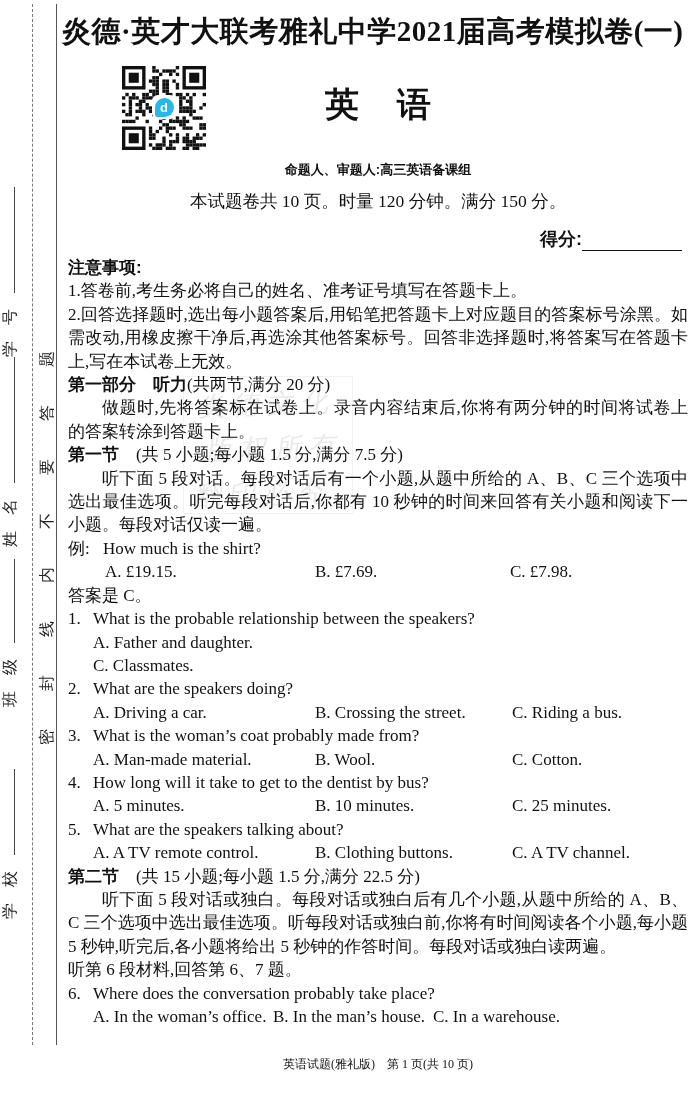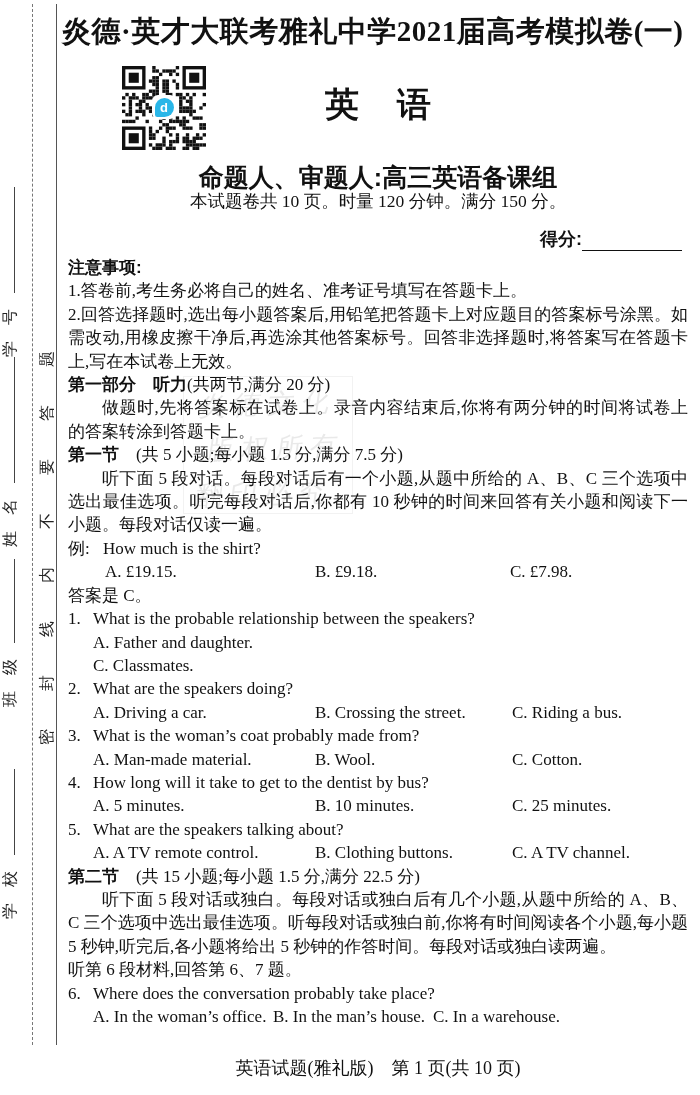--- a/index.html
+++ b/index.html
@@ -25,21 +25,21 @@
   .qr-wrap{position:absolute;left:122px;top:66px;width:84px;height:84px;}
   .qr-wrap svg{width:84px;height:84px;display:block;}
   .qr-logo{position:absolute;left:30px;top:29px;width:24px;height:24px;background:#fff;border-radius:6px;
     display:flex;align-items:center;justify-content:center;}
   .qr-logo .dot{width:19px;height:19px;border-radius:50% 50% 50% 12%;display:flex;align-items:center;justify-content:center;
     color:#fff;font-family:"Liberation Sans","DejaVu Sans",sans-serif;font-weight:bold;font-size:13px;line-height:1;}
   .subject{position:absolute;left:68px;top:82px;width:620px;text-align:center;
     font-family:"Liberation Sans","DejaVu Sans",sans-serif;font-weight:bold;font-size:34px;
     letter-spacing:38px;text-indent:38px;}
   .setters{position:absolute;left:68px;top:161px;width:620px;text-align:center;
-    font-family:"Liberation Sans","DejaVu Sans",sans-serif;font-weight:bold;font-size:25px;}
+    font-family:"Liberation Sans","DejaVu Sans",sans-serif;font-weight:bold;font-size:13px;}
   .paper-info{position:absolute;left:68px;top:189px;width:620px;text-align:center;font-size:17.5px;}
   .score{position:absolute;left:540px;top:227px;font-family:"Liberation Sans","DejaVu Sans",sans-serif;
     font-weight:bold;font-size:18px;}
   .score-line{display:inline-block;width:100px;height:18px;border-bottom:1.5px solid #111;vertical-align:bottom;}
   
   .wm-box{position:absolute;left:183px;top:376px;width:168px;height:136px;border:1px solid rgba(0,0,0,0.05);z-index:0;}
   .wm-line{position:absolute;font-size:27px;letter-spacing:7px;color:rgba(120,120,120,0.16);
     transform:skewX(-10deg) rotate(-2deg);white-space:nowrap;z-index:0;
     font-family:"Liberation Sans","DejaVu Sans",sans-serif;}
   
@@ -54,21 +54,21 @@
   .opts{display:flex;padding-left:25px;}
   .opts .c1{flex:none;}
   .opts .c2{flex:none;}
   .opts .c3{flex:1;}
   .opts-std .c1{width:222px;} .opts-std .c2{width:197px;}
   .opts-ex{padding-left:37px;} .opts-ex .c1{width:210px;} .opts-ex .c2{width:195px;}
   .opts-q6 .c1{width:180px;} .opts-q6 .c2{width:160px;}
   .optstack{padding-left:25px;}
   .exrow{display:flex;}
   .exlabel{width:35px;flex:none;}
-  .footer{position:absolute;left:68px;top:1056px;width:620px;text-align:center;font-size:18px;z-index:1;}
+  .footer{position:absolute;left:68px;top:1056px;width:620px;text-align:center;font-size:12px;z-index:1;}
 </style>
 </head>
 <body>
 
 <div class="seal-dashed"></div>
 <div class="seal-solid"></div>
 
 <div class="rot-strip">
   <span class="mgap" style="width:126px"></span><span class="mlabel">学校</span><span class="mline" style="width:86px"></span><span class="mgap" style="width:62px"></span><span class="mlabel">班级</span><span class="mline" style="width:84px"></span><span class="mgap" style="width:12px"></span><span class="mlabel">姓名</span><span class="mline" style="width:126px"></span><span class="mlabel">学号</span><span class="mline" style="width:106px"></span>
 </div>
@@ -324,21 +324,21 @@
 
   <p class="hd"><span>第一节</span>　<span class="rest">(共 5 小题;每小题 1.5 分,满分 7.5 分)</span></p>
   <p class="indent">听下面 5 段对话。每段对话后有一个小题,从题中所给的 A、B、C 三个选项中选出最佳选项。听完每段对话后,你都有 10 秒钟的时间来回答有关小题和阅读下一小题。每段对话仅读一遍。</p>
 
   <div class="exrow">
     <span class="exlabel">例:</span>
     <span>How much is the shirt?</span>
   </div>
   <div class="opts opts-ex">
     <span class="c1">A. £19.15.</span>
-    <span class="c2">B. £9.18.</span>
+    <span class="c2">B. £7.69.</span>
     <span class="c3">C. £7.98.</span>
   </div>
   <p>答案是 C。</p>
 
   <div class="qrow">
     <span class="qnum">1.</span>
     <span class="qtext">What is the probable relationship between the speakers?</span>
   </div>
   <div class="optstack">A. Father and daughter.</div>
   <div class="optstack">C. Classmates.</div>

